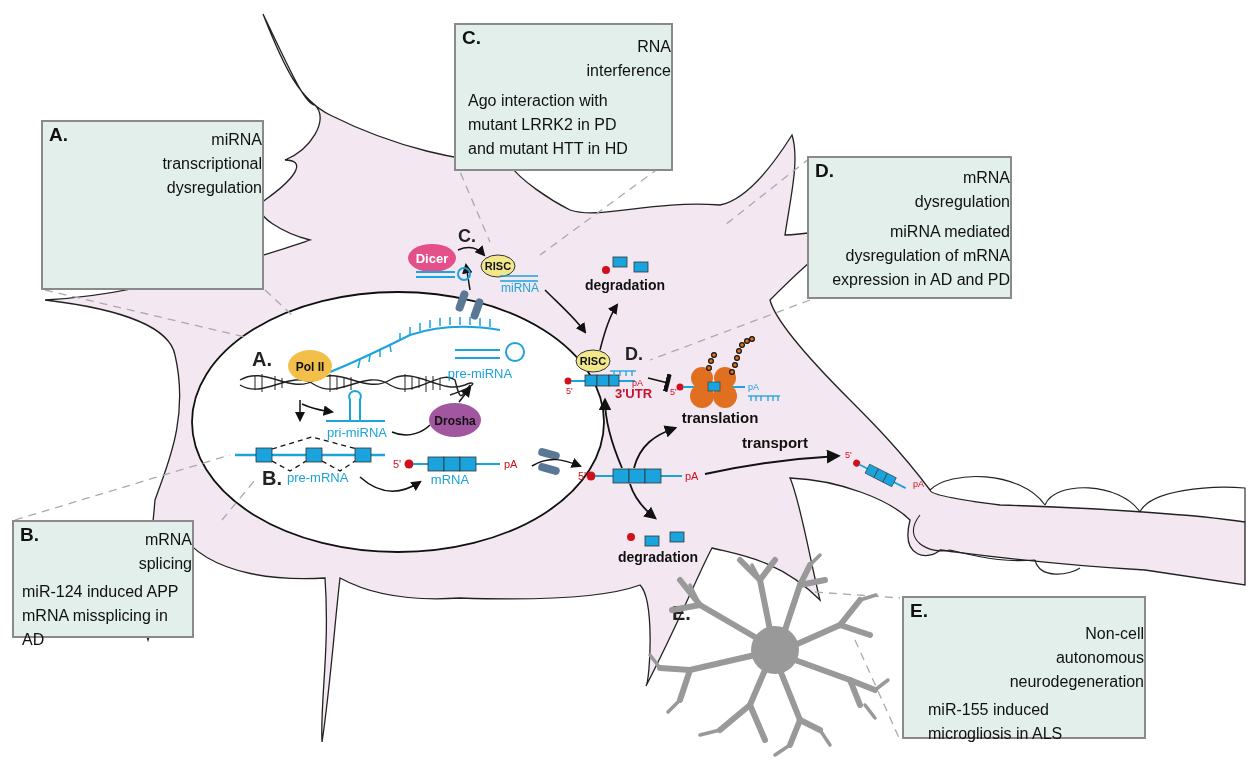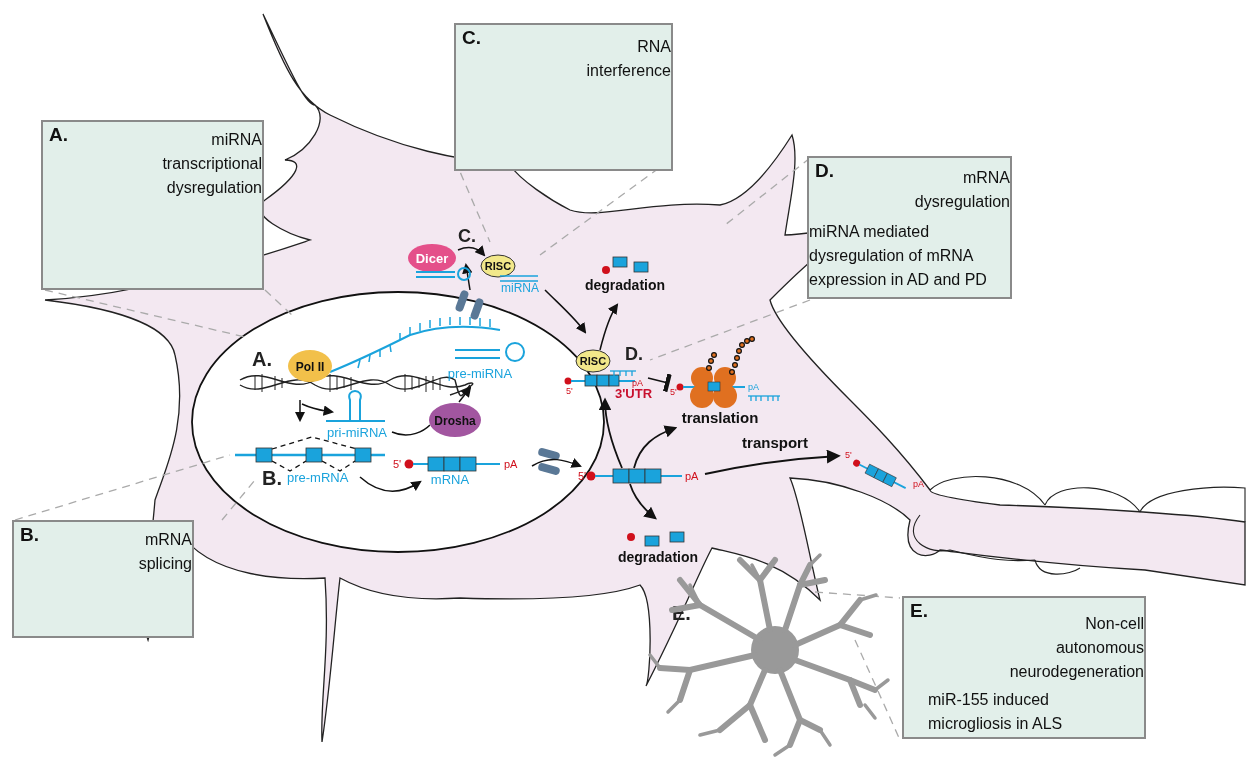--- a/index.html
+++ b/index.html
@@ -334,37 +334,42 @@
   <span class="letter">A.</span>
   <div class="title" style="padding-top:6px;padding-left:22px;">miRNA
 transcriptional
 dysregulation</div>
 </div>
 
 <div class="callout" style="left:12px;top:520px;width:182px;height:118px;">
   <span class="letter">B.</span>
   <div class="title" style="padding-top:6px;padding-left:14px;">mRNA
 splicing</div>
+  <div class="desc" style="padding-left:8px;padding-top:4px;">miR-124 induced APP
+mRNA missplicing in AD</div>
 </div>
 
 <div class="callout" style="left:454px;top:23px;width:219px;height:148px;">
   <span class="letter">C.</span>
   <div class="title" style="padding-top:10px;padding-left:22px;">RNA
 interference</div>
+  <div class="desc" style="padding-left:12px;padding-top:6px;">Ago interaction with
+mutant LRRK2 in PD
+and mutant HTT in HD</div>
 </div>
 
 <div class="callout" style="left:807px;top:156px;width:205px;height:143px;">
   <span class="letter">D.</span>
   <div class="title" style="padding-top:8px;padding-left:18px;">mRNA
 dysregulation</div>
-  <div class="desc" style="padding-left:0;padding-top:6px;">miRNA mediated
+  <div class="desc" style="padding-left:10px;padding-top:6px;text-align:right;">miRNA mediated
 dysregulation of mRNA
 expression in AD and PD</div>
 </div>
 
 <div class="callout" style="left:902px;top:596px;width:244px;height:143px;">
   <span class="letter">E.</span>
-  <div class="title" style="padding-top:14px;padding-left:8px;">Non-cell
+  <div class="title" style="padding-top:24px;padding-left:8px;">Non-cell
 autonomous
 neurodegeneration</div>
   <div class="desc" style="padding-left:24px;padding-top:4px;">miR-155 induced
 microgliosis in ALS</div>
 </div>
 
 </body></html>

